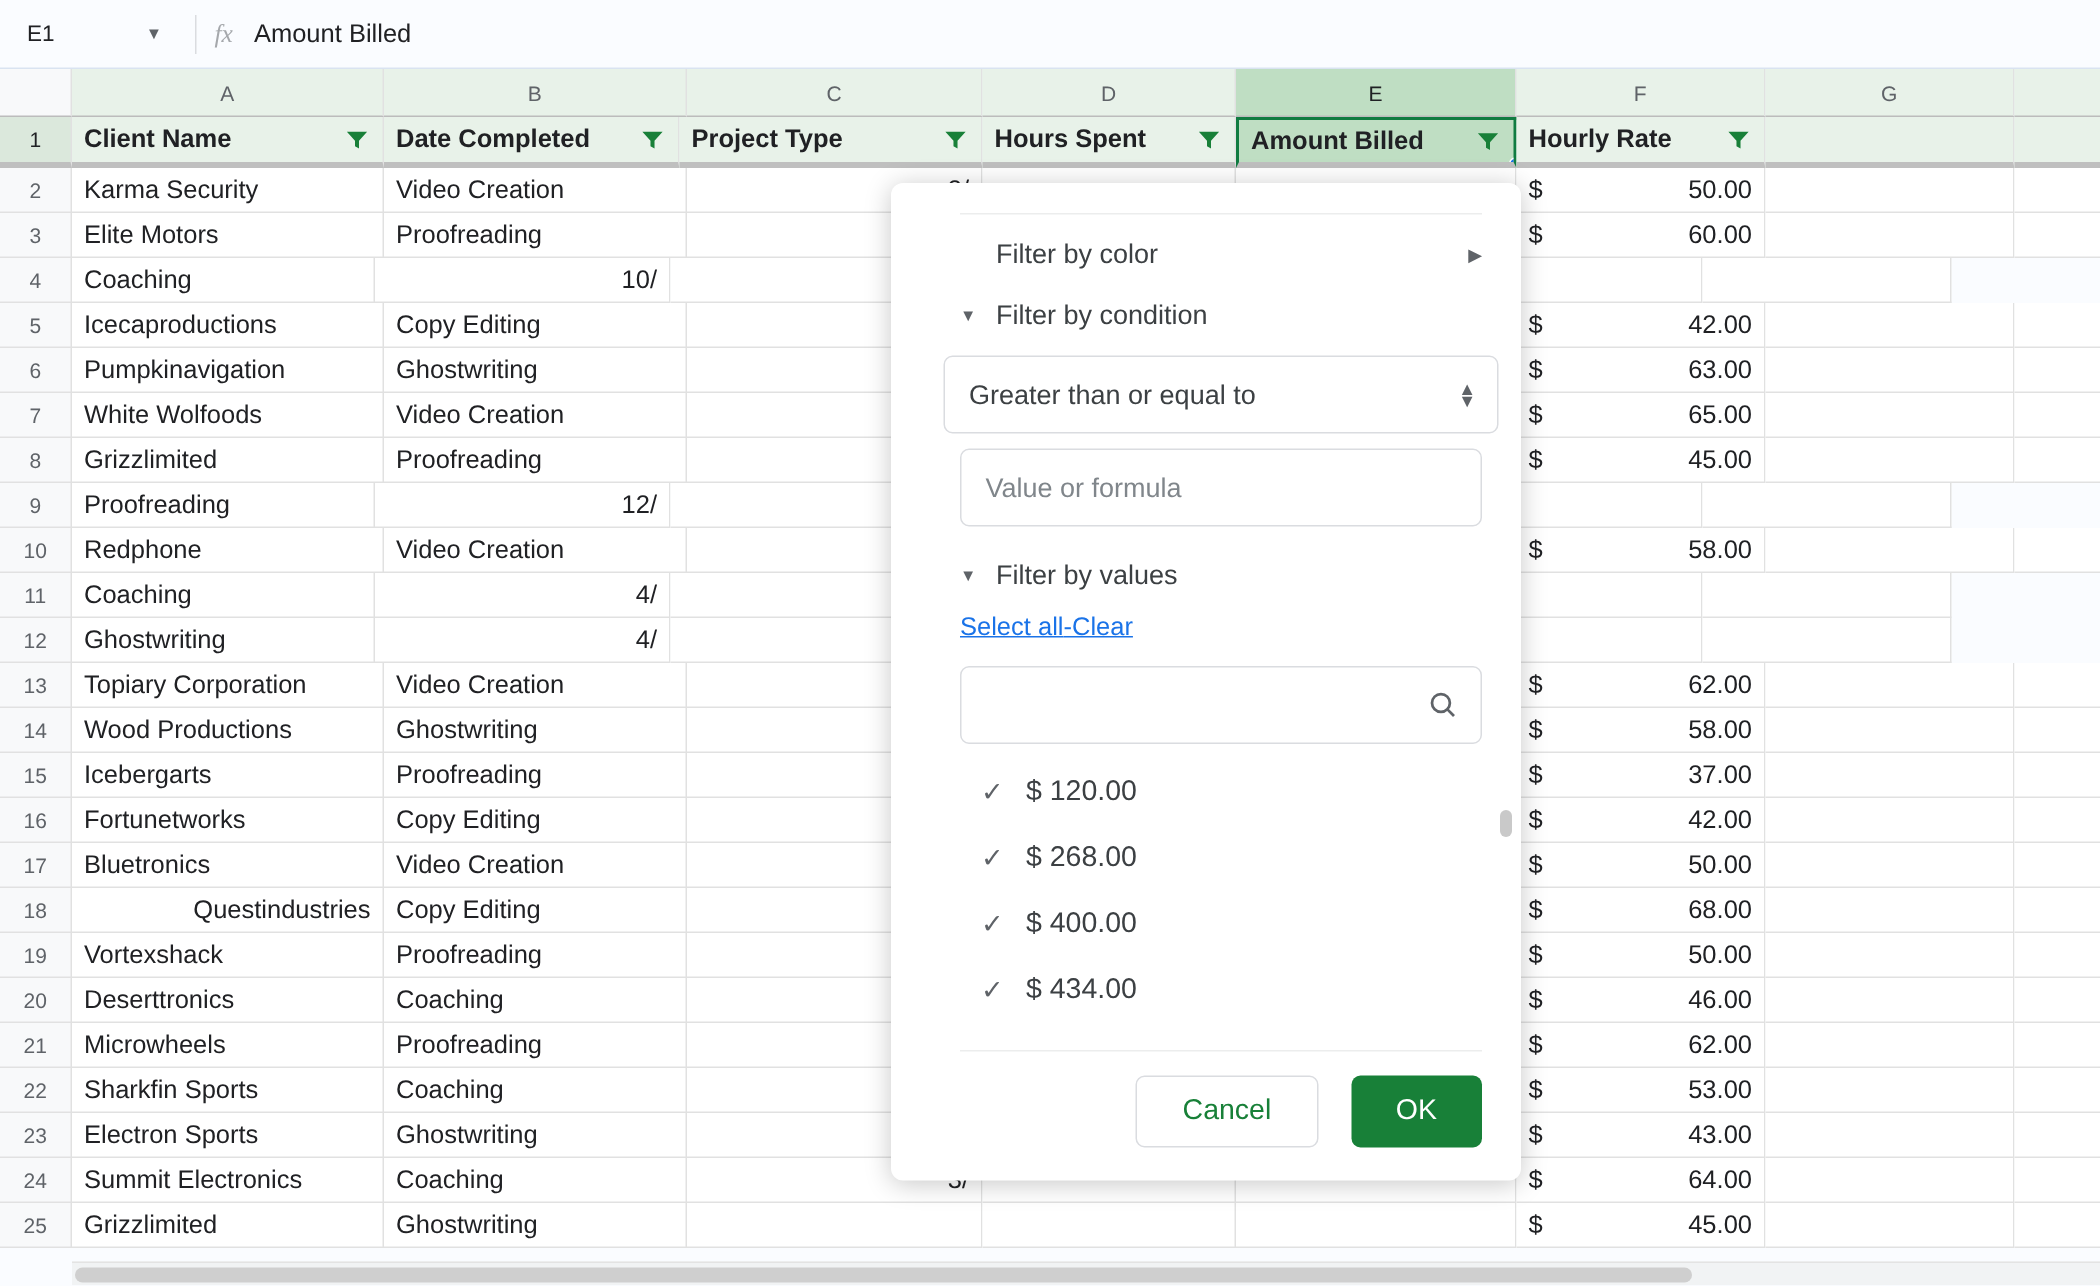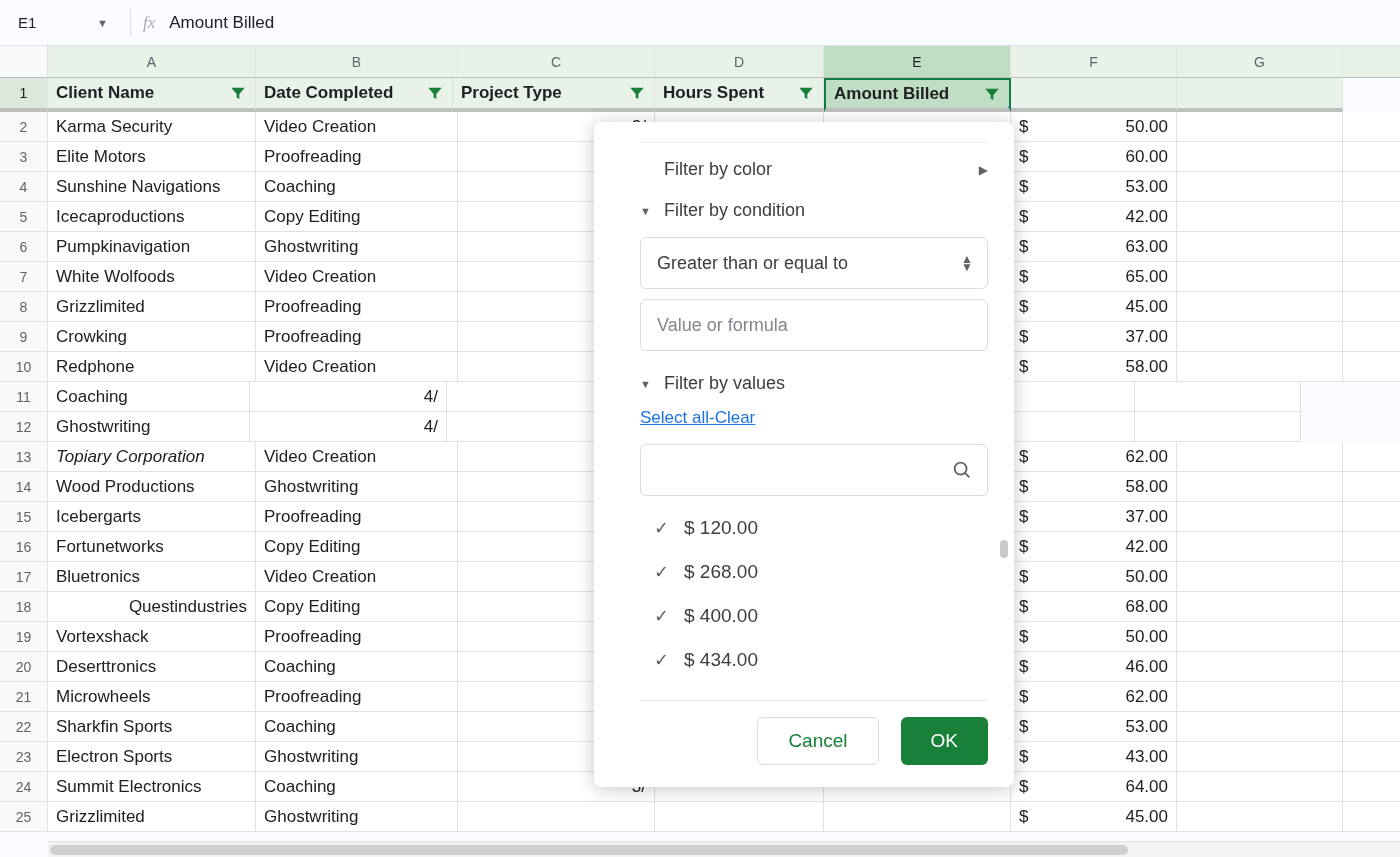--- a/index.html
+++ b/index.html
@@ -59,21 +59,21 @@
   
   .sel-handle{position:absolute;right:-5px;bottom:-5px;width:8px;height:8px;border-radius:50%;background:#1a73e8;border:1.5px solid #fff;z-index:5;}
 
   
   .panel{position:absolute;width:420px;background:#fff;border-radius:8px;box-shadow:var(--panel-shadow);padding:14px 0 22px 0;z-index:20;}
   .panel hr{border:none;border-top:1px solid #eceded;margin:6px 26px;}
   .prow{display:flex;align-items:center;padding:10px 26px;font-size:18px;color:#3c4043;cursor:default;}
   .prow .tri{width:16px;font-size:11px;color:#5f6368;margin-right:8px;}
   .prow .spacer{flex:1;}
   .prow .chev{font-size:12px;color:#5f6368;}
-  .pselect{margin:6px 26px;height:52px;border:1px solid #dadce0;border-radius:6px;display:flex;align-items:center;padding:0 16px;font-size:18px;color:#3c4043;position:relative;}
+  .pselect{margin:6px 15px;height:52px;border:1px solid #dadce0;border-radius:6px;display:flex;align-items:center;padding:0 16px;font-size:18px;color:#3c4043;position:relative;}
   .pselect .updown{position:absolute;right:14px;font-size:12px;color:#5f6368;line-height:8px;}
   .pinput{margin:10px 26px 6px 26px;height:52px;border:1px solid #dadce0;border-radius:6px;display:flex;align-items:center;padding:0 16px;font-size:18px;color:#80868b;}
   .plinks{padding:4px 26px 10px 26px;font-size:17px;}
   .plinks a{color:var(--link);text-decoration:underline;cursor:pointer;}
   .psearch{margin:6px 26px;height:52px;border:1px solid #dadce0;border-radius:6px;display:flex;align-items:center;padding:0 14px;}
   .psearch input{flex:1;border:none;outline:none;font-size:17px;background:transparent;}
   .psearch .mag{width:22px;height:22px;color:#5f6368;}
   .pvalues{padding:4px 26px;}
   .pval{display:flex;align-items:center;height:44px;font-size:19px;color:#3c4043;}
   .pval .chk{width:30px;color:#5f6368;font-size:18px;margin-left:14px;}
@@ -180,25 +180,33 @@
           <div class="cell header sel" style="width: 187px;">
             <span class="txt">Amount Billed</span>
             <span class="filter-icon">
               <svg viewBox="0 0 24 24">
                 <path fill="#188038" d="M3 5h18l-7.2 8.2V20l-3.6-2v-4.8z"></path>
               </svg>
             </span>
             <div class="sel-handle"></div>
           </div>
           <div class="cell header" style="width: 166px;">
-            <span class="txt"></span>
+            <span class="txt">Hourly Rate</span>
+            <span class="filter-icon">
+              <svg viewBox="0 0 24 24">
+                <path fill="#188038" d="M3 5h18l-7.2 8.2V20l-3.6-2v-4.8z"></path>
+              </svg>
+            </span>
           </div>
           <div class="cell header" style="width: 166px;">
             <span class="txt"></span>
           </div>
+          <div class="cell header" style="width: 166px;">
+            <span class="txt"></span>
+          </div>
         </div>
         <div class="row">
           <div class="cell" style="width: 208px;">
             <span class="txt">Karma Security</span>
           </div>
           <div class="cell" style="width: 202px;">
             <span class="txt">Video Creation</span>
           </div>
           <div class="cell right" style="width: 197px;">
             <span>3/</span>
@@ -225,23 +233,20 @@
           <div class="cell" style="width: 169px;"></div>
           <div class="cell" style="width: 187px;"></div>
           <div class="cell money" style="width: 166px;">
             <span class="cur">$</span>
             <span class="amt">60.00</span>
           </div>
           <div class="cell" style="width: 166px;"></div>
           <div class="cell" style="width: 166px;"></div>
         </div>
         <div class="row">
-          <div class="cell" style="width: 208px;">
-            <span class="txt">Sunshine Navigations</span>
-          </div>
           <div class="cell" style="width: 202px;">
             <span class="txt">Coaching</span>
           </div>
           <div class="cell right" style="width: 197px;">
             <span>10/</span>
           </div>
           <div class="cell" style="width: 169px;"></div>
           <div class="cell" style="width: 187px;"></div>
           <div class="cell money" style="width: 166px;">
             <span class="cur">$</span>
@@ -320,23 +325,20 @@
           <div class="cell" style="width: 169px;"></div>
           <div class="cell" style="width: 187px;"></div>
           <div class="cell money" style="width: 166px;">
             <span class="cur">$</span>
             <span class="amt">45.00</span>
           </div>
           <div class="cell" style="width: 166px;"></div>
           <div class="cell" style="width: 166px;"></div>
         </div>
         <div class="row">
-          <div class="cell" style="width: 208px;">
-            <span class="txt">Crowking</span>
-          </div>
           <div class="cell" style="width: 202px;">
             <span class="txt">Proofreading</span>
           </div>
           <div class="cell right" style="width: 197px;">
             <span>12/</span>
           </div>
           <div class="cell" style="width: 169px;"></div>
           <div class="cell" style="width: 187px;"></div>
           <div class="cell money" style="width: 166px;">
             <span class="cur">$</span>
@@ -390,21 +392,21 @@
           <div class="cell" style="width: 169px;"></div>
           <div class="cell" style="width: 187px;"></div>
           <div class="cell money" style="width: 166px;">
             <span class="cur">$</span>
             <span class="amt">67.00</span>
           </div>
           <div class="cell" style="width: 166px;"></div>
           <div class="cell" style="width: 166px;"></div>
         </div>
         <div class="row">
-          <div class="cell" style="width: 208px; font-style: italic;">
+          <div class="cell" style="width: 208px;">
             <span class="txt">Topiary Corporation</span>
           </div>
           <div class="cell" style="width: 202px;">
             <span class="txt">Video Creation</span>
           </div>
           <div class="cell right" style="width: 197px;">
             <span>3/</span>
           </div>
           <div class="cell" style="width: 169px;"></div>
           <div class="cell" style="width: 187px;"></div>

